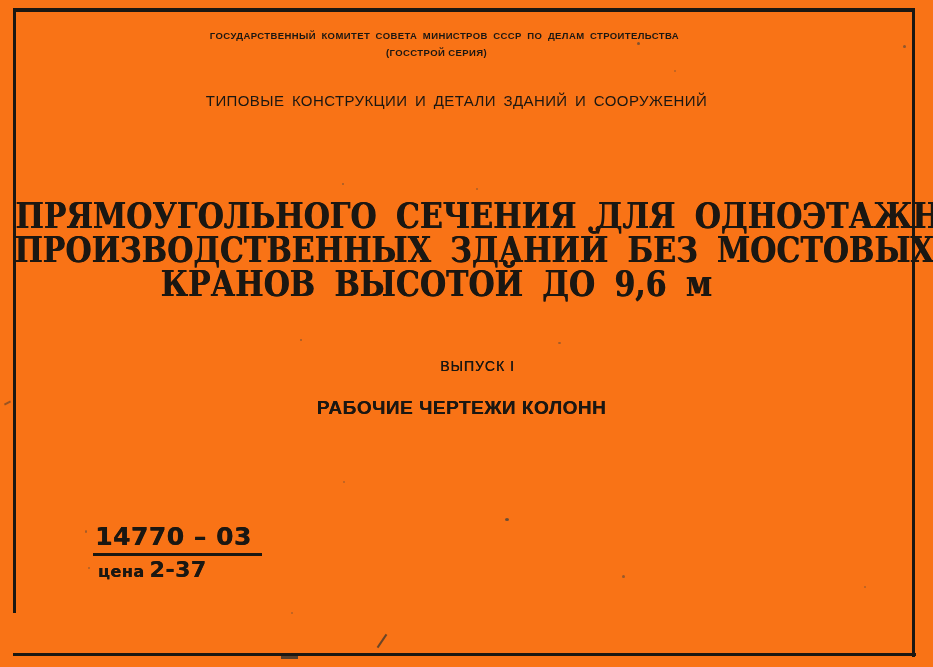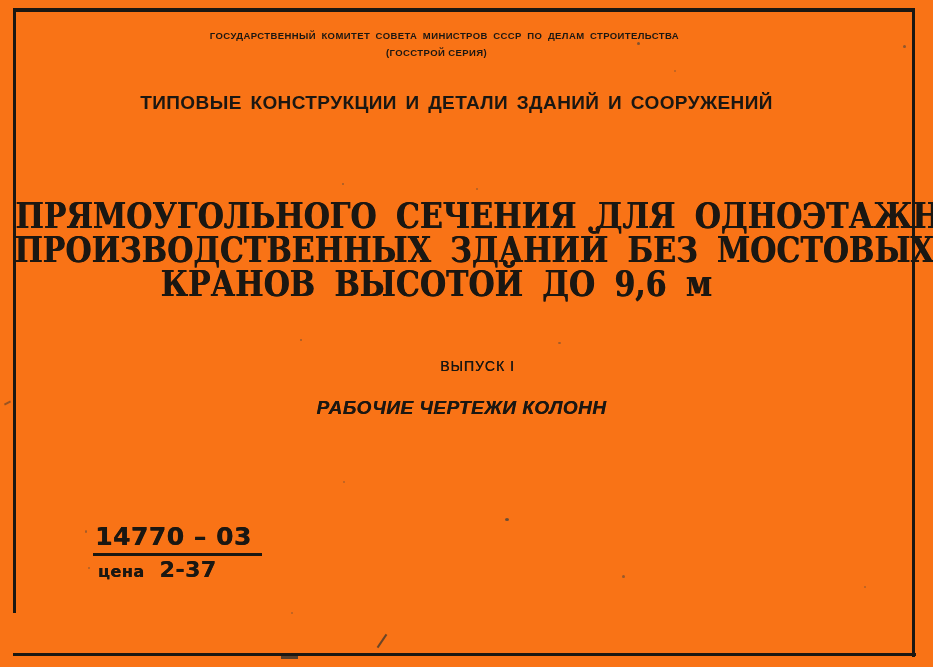--- a/index.html
+++ b/index.html
@@ -21,21 +21,21 @@
   .rule-left{left:13px;top:9px;width:3px;height:604px;}
 
   .abs-center{position:absolute;left:0;width:933px;text-align:center;white-space:nowrap;}
   .abs-center > span{position:relative;display:inline-block;}
 
   .issuer1{top:30px;font-size:9.5px;font-weight:700;letter-spacing:.4px;word-spacing:2.5px;}
   .issuer1 > span{left:-22px;}
   .issuer2{top:47px;font-size:9.5px;font-weight:700;letter-spacing:.4px;}
   .issuer2 > span{left:-30px;}
 
-  .collection{top:92px;font-size:19px;font-weight:700;letter-spacing:.4px;word-spacing:3px;}
+  .collection{top:92px;font-size:15px;font-weight:400;letter-spacing:.4px;word-spacing:3px;}
   .collection > span{left:-10px;}
 
   .series{top:150px;}
   .series > span{
     left:-8px;font-size:24px;font-weight:700;letter-spacing:1px;
     font-family:"DejaVu Sans", sans-serif;
     transform:scale(.85,1.08);transform-origin:center top;
     text-shadow:.4px 0 0 currentColor;
   }
 
@@ -46,35 +46,35 @@
     font-family:"DejaVu Serif", serif;font-weight:700;font-size:31px;
     word-spacing:9px;letter-spacing:0;
     transform:scale(.97,1.16);transform-origin:center top;
     text-shadow:.5px 0 0 currentColor;
   }
   .title-line.shift-left > span{left:-30px;}
 
   .issue{top:358px;font-size:14px;font-weight:400;letter-spacing:1px;padding-left:15px;}
   .issue > span{left:-4px;text-shadow:.3px 0 0 currentColor;}
   .subtitle{top:397px;font-size:19px;font-weight:700;letter-spacing:.5px;}
-  .subtitle > span{left:-5px;text-shadow:.3px 0 0 currentColor;font-style:italic;}
+  .subtitle > span{left:-5px;text-shadow:.3px 0 0 currentColor;}
 
   .catalog{position:absolute;left:93px;top:522px;}
   .catalog-number{
     display:inline-block;
     font-family:"DejaVu Sans", sans-serif;
     font-size:25px;font-weight:700;letter-spacing:.5px;
     padding:0 10px 2px 2px;
     border-bottom:3.5px solid #1b1712;
     text-shadow:.4px 0 0 currentColor;
   }
   .catalog-price{
     margin-top:1px;padding-left:5px;
     font-family:"DejaVu Sans", sans-serif;font-weight:700;
-    display:flex;align-items:baseline;gap:15px;
+    display:flex;align-items:baseline;gap:5px;
     text-shadow:.3px 0 0 currentColor;
   }
   .price-label{font-size:16px;letter-spacing:.5px;}
   .price-value{font-size:22px;letter-spacing:.5px;}
 
   
   .speck{position:absolute;background:#4a453d;border-radius:50%;}
   .mark{position:absolute;background:#3a362f;}
 </style>
 </head>

